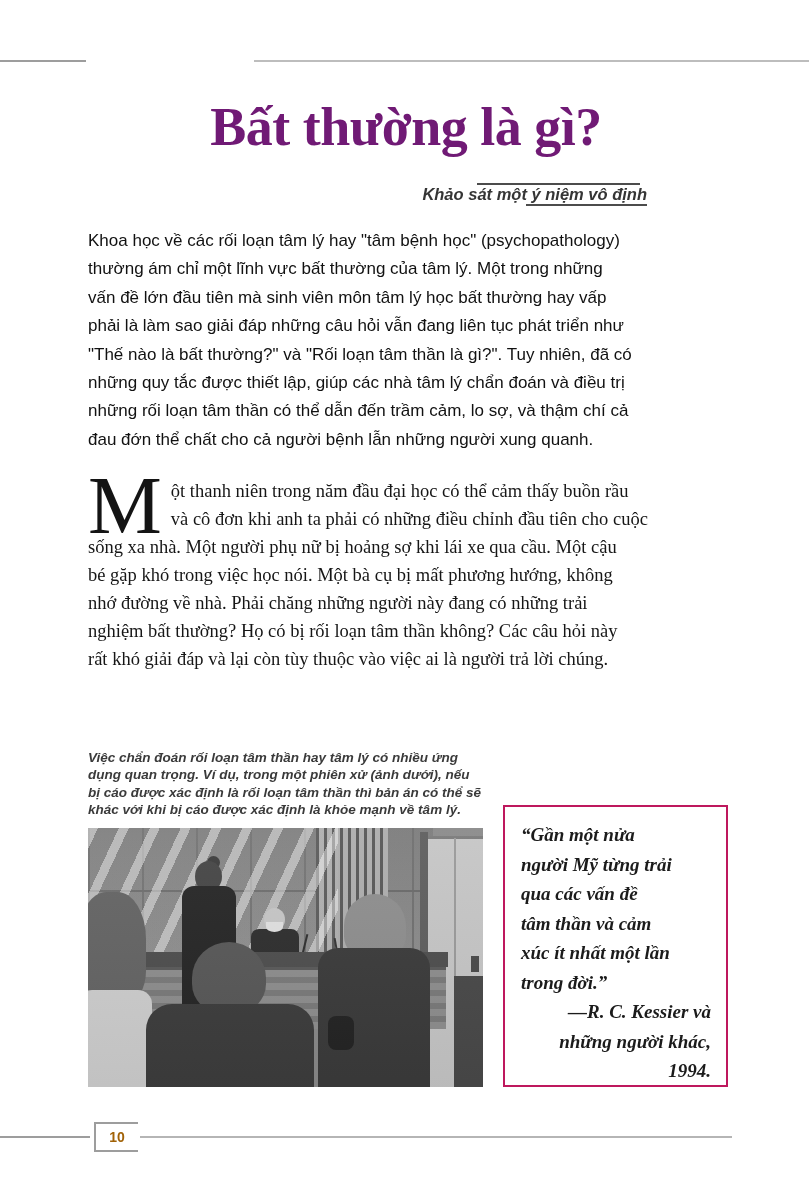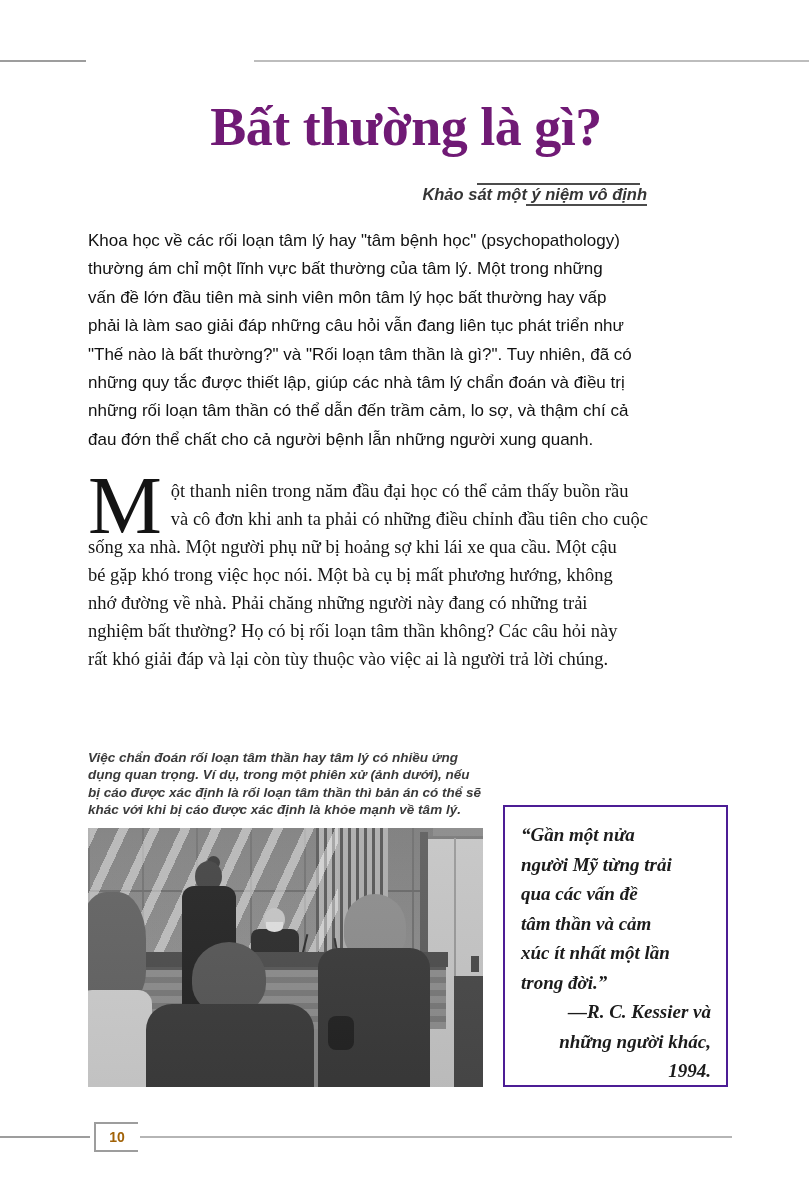--- a/index.html
+++ b/index.html
@@ -114,21 +114,21 @@
   .ph-fg-right-hair { left: 256px; top: 66px; width: 62px; height: 64px; background: #8e8e8e; border-radius: 50% 50% 34% 34%; }
   .ph-fg-right-body { left: 230px; top: 120px; width: 112px; height: 139px; background: #3b3b3b; border-radius: 20px 20px 0 0; }
   .ph-fg-right-patch { left: 240px; top: 188px; width: 26px; height: 34px; background: #242424; border-radius: 8px; }
   .ph-fg-far-right { left: 366px; top: 148px; width: 29px; height: 111px; background: #494949; }
   .ph-haze { left: 0; top: 0; width: 395px; height: 259px;
     background: linear-gradient(rgba(255,255,255,0.05), rgba(0,0,0,0.06)); }
 
   
   .quote-box {
     position: absolute; left: 503px; top: 805px; width: 225px; height: 282px;
-    border: 2px solid #4c1d95; background: #ffffff;
+    border: 2px solid #be185d; background: #ffffff;
     padding: 13px 15px 0 16px; overflow: hidden;
   }
   .quote-text {
     font-family: "Liberation Serif", "DejaVu Serif", serif;
     font-weight: bold; font-style: italic;
     font-size: 19px; line-height: 29.5px; color: #1b1b1b;
     white-space: pre-line;
   }
   .quote-attr {
     font-family: "Liberation Serif", "DejaVu Serif", serif;

